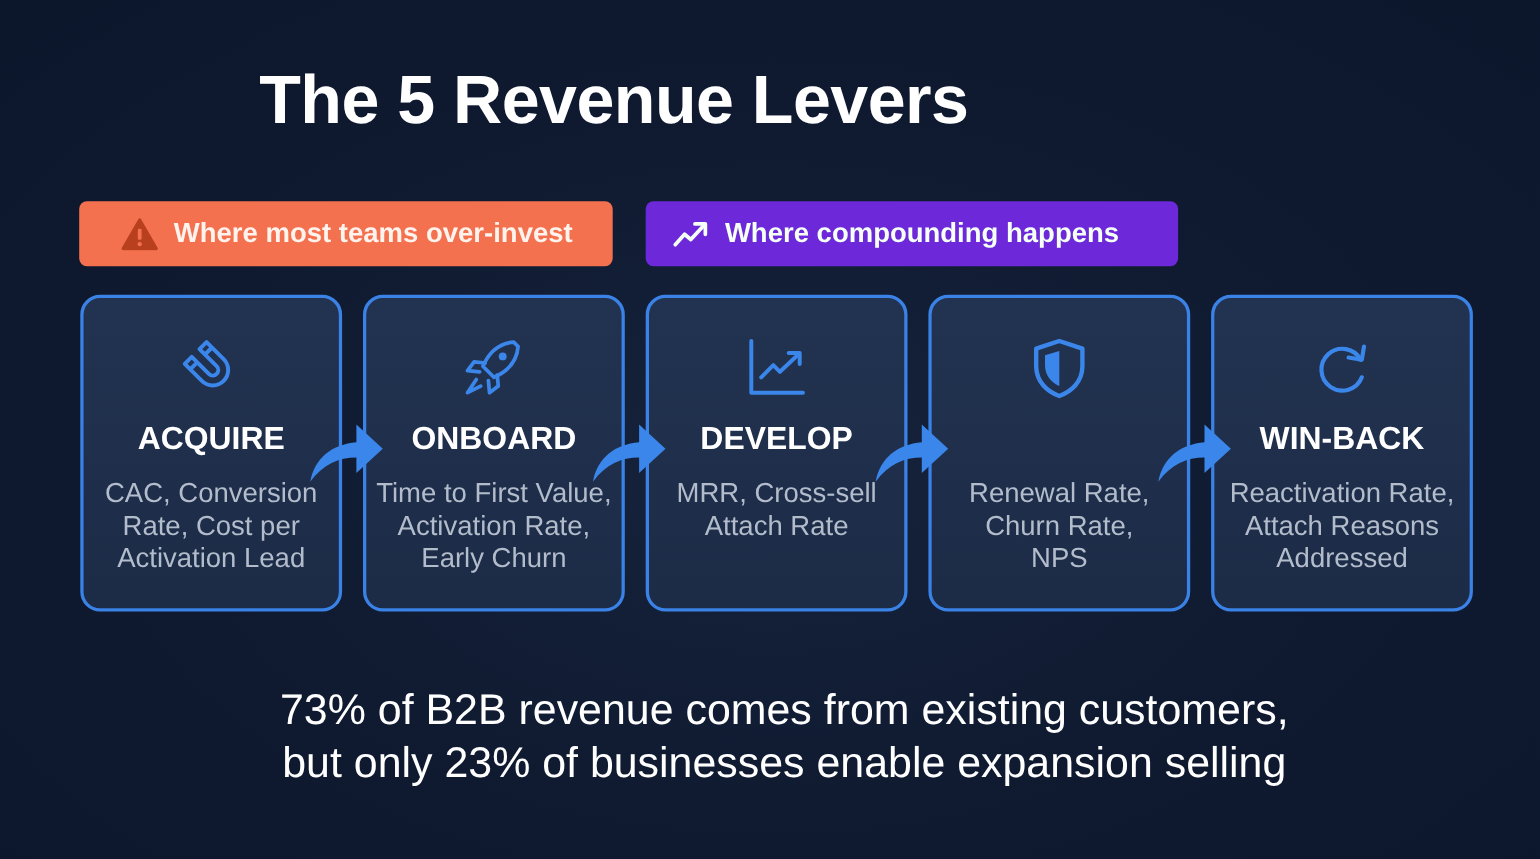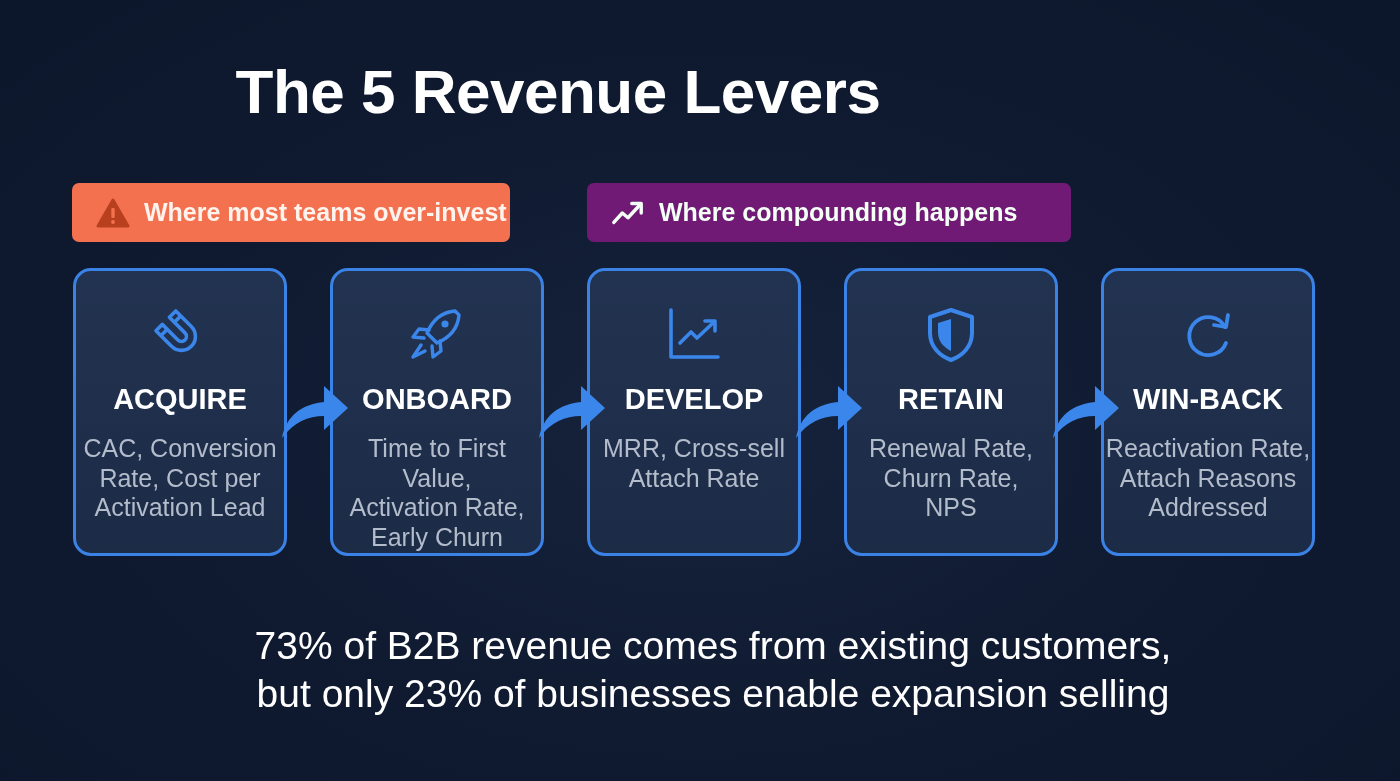--- a/index.html
+++ b/index.html
@@ -12,26 +12,26 @@
     .title {
       position: absolute; left: 0; top: 56px; width: 1116px;
       text-align: center; color: #ffffff; font-weight: 700;
       font-size: 62px; letter-spacing: -0.5px; line-height: 72px;
     }
     .banner {
       position: absolute; top: 183px; height: 59px; border-radius: 7px;
       display: flex; align-items: center; color: #f4fff6;
       font-weight: 700; font-size: 25px; box-sizing: border-box;
     }
-    .banner.warn { left: 72px; width: 438px; background: #f4714f; padding-left: 24px; }
-    .banner.grow { left: 587px; width: 484px; background: #701a75; padding-left: 24px; }
+    .banner.warn { left: 72px; width: 485px; background: #f4714f; padding-left: 38px; }
+    .banner.grow { left: 587px; width: 484px; background: #6d28d9; padding-left: 24px; }
     .banner .bicon { width: 34px; height: 30px; margin-right: 14px; display: flex; align-items: center; justify-content: center; }
     .banner.warn .btext { color: #fff3ee; }
     .card {
-      position: absolute; top: 268px; width: 214px; height: 288px;
+      position: absolute; top: 268px; width: 238px; height: 288px;
       box-sizing: border-box; border: 3px solid #3a82e6; border-radius: 18px;
       background: linear-gradient(180deg, #223351 0%, #1c2b46 100%);
       text-align: center;
     }
     .card .icon { position: absolute; left: 0; width: 100%; top: 34px; height: 60px; display: flex; justify-content: center; }
     .card .name {
       position: absolute; left: 0; width: 100%; top: 111px;
       color: #ffffff; font-weight: 700; font-size: 29px; line-height: 34px;
     }
     .card .metrics {
@@ -125,21 +125,20 @@
   </div>
 </div>
 
 <div class="card" style="left:844px;">
   <div class="icon">
     <svg width="60" height="60" viewBox="0 0 60 60">
       <path d="M30 5 L51 12 L51 28 C51 42 41 51 30 55 C19 51 9 42 9 28 L9 12 Z" fill="none" stroke="#3b86ea" stroke-width="4" stroke-linejoin="round"></path>
       <path d="M30 14 L30 46 C22 42 17 36 17 27 L17 18 Z" fill="#3b86ea"></path>
     </svg>
   </div>
-  <div class="name">RETAIN</div>
   <div class="metrics">
     <div>Renewal Rate,</div>
     <div>Churn Rate,</div>
     <div>NPS</div>
   </div>
 </div>
 
 <div class="card" style="left:1101px;">
   <div class="icon">
     <svg width="60" height="60" viewBox="0 0 60 60">

